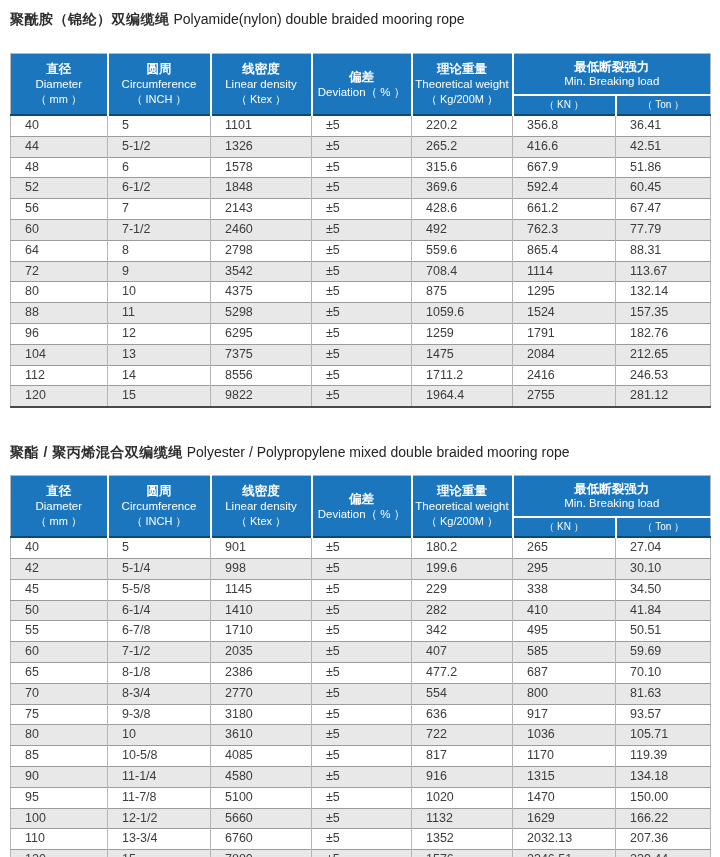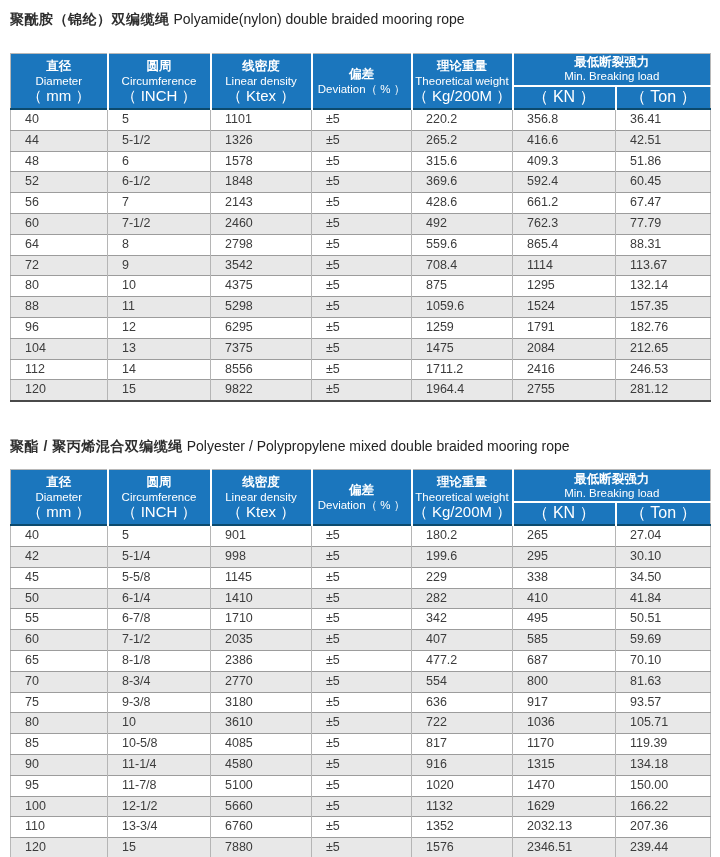--- a/index.html
+++ b/index.html
@@ -24,25 +24,25 @@
   .sec2 .tbl-title{margin-top:33px;margin-bottom:12px;}
 
   table{border-collapse:collapse;table-layout:fixed;width:700px;border:1px solid #b8b8b8;border-bottom:2px solid #4a4a4a;}
   col.c1{width:97px;}col.c2{width:103px;}col.c3{width:101px;}col.c4{width:100px;}
   col.c5{width:101px;}col.c6{width:103px;}col.c7{width:95px;}
 
   thead th{background:var(--blue);color:#ffffff;font-weight:normal;padding:0;vertical-align:middle;}
   th.hcell{height:54px;}
   th.hcell .stack{display:flex;flex-direction:column;justify-content:center;align-items:center;height:54px;row-gap:1px;}
   th.grouptop{height:32px;border-bottom:2px solid #ffffff;}
-  th.grouptop .stack{display:flex;flex-direction:column;justify-content:center;align-items:center;height:29px;}
-  th.sub{height:20px;font-size:16px;text-align:center;}
+  th.grouptop .stack{display:flex;flex-direction:column;justify-content:center;align-items:center;height:40px;}
+  th.sub{height:20px;font-size:10px;text-align:center;}
   .h-zh{font-size:12.5px;font-weight:bold;line-height:15px;}
   .h-en{font-size:11.5px;line-height:13px;}
-  .h-unit{font-size:15px;line-height:14px;}
+  .h-unit{font-size:11px;line-height:14px;}
   th.hcell + th{border-left:2px solid #ffffff;}
   th.sub{border-left:2px solid #ffffff;}
 
   tbody td{
     height:19.8px;font-size:12.5px;color:var(--text);
     padding:0 0 0 14px;text-align:left;background:#ffffff;
     border-top:1px solid var(--grid-h);border-left:1px solid var(--grid-v);
     line-height:19.8px;white-space:nowrap;overflow:hidden;
   }
   tbody td:first-child{border-left:none;}
@@ -135,21 +135,21 @@
             <td>265.2</td>
             <td>416.6</td>
             <td>42.51</td>
           </tr>
           <tr>
             <td>48</td>
             <td>6</td>
             <td>1578</td>
             <td>±5</td>
             <td>315.6</td>
-            <td>409.3</td>
+            <td>667.9</td>
             <td>51.86</td>
           </tr>
           <tr>
             <td>52</td>
             <td>6-1/2</td>
             <td>1848</td>
             <td>±5</td>
             <td>369.6</td>
             <td>592.4</td>
             <td>60.45</td>

